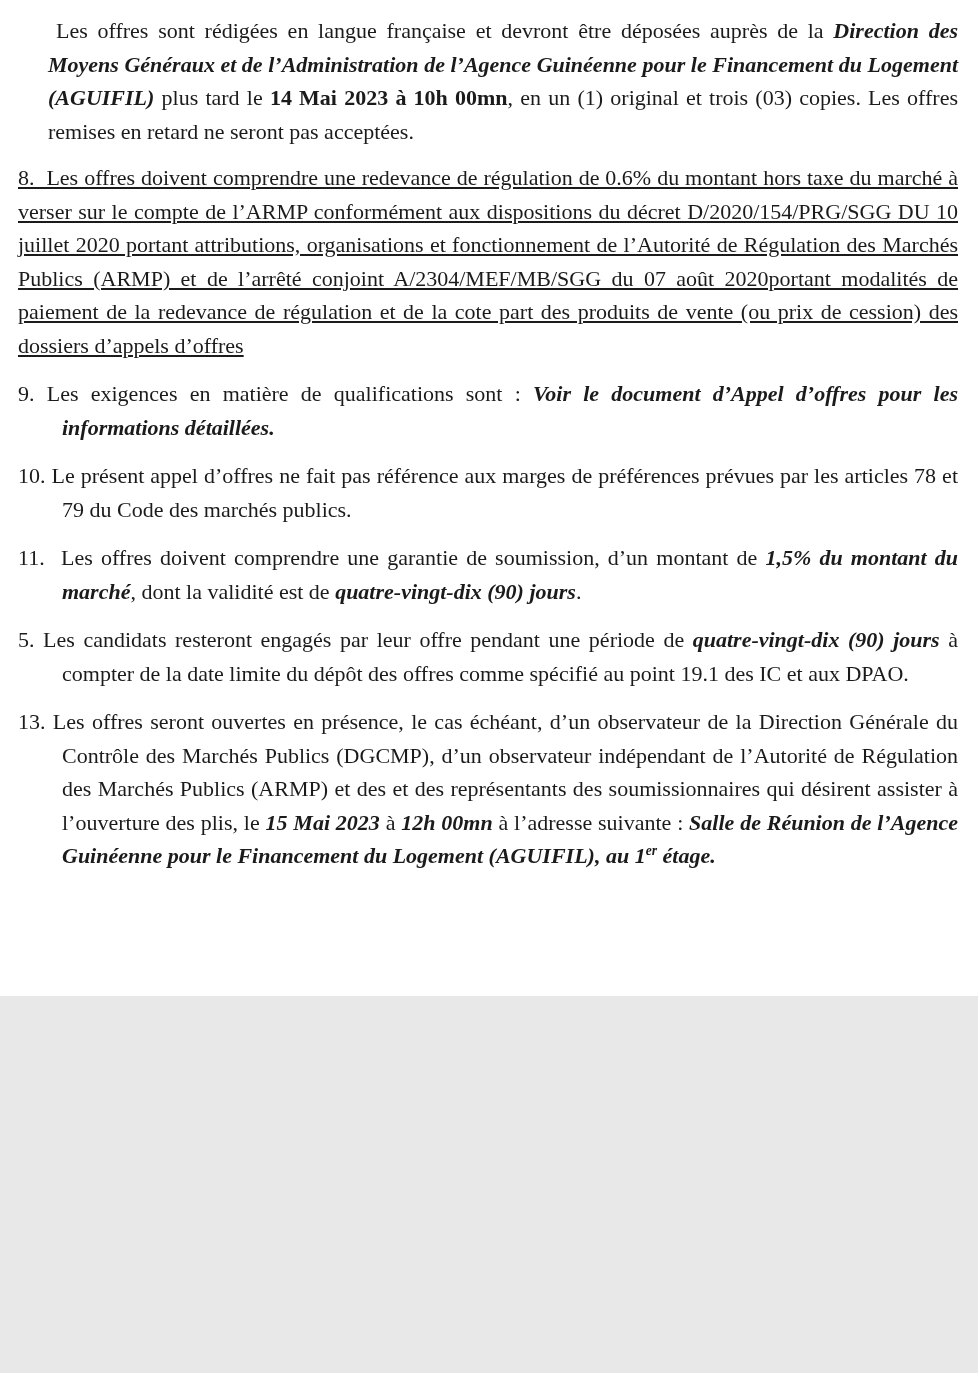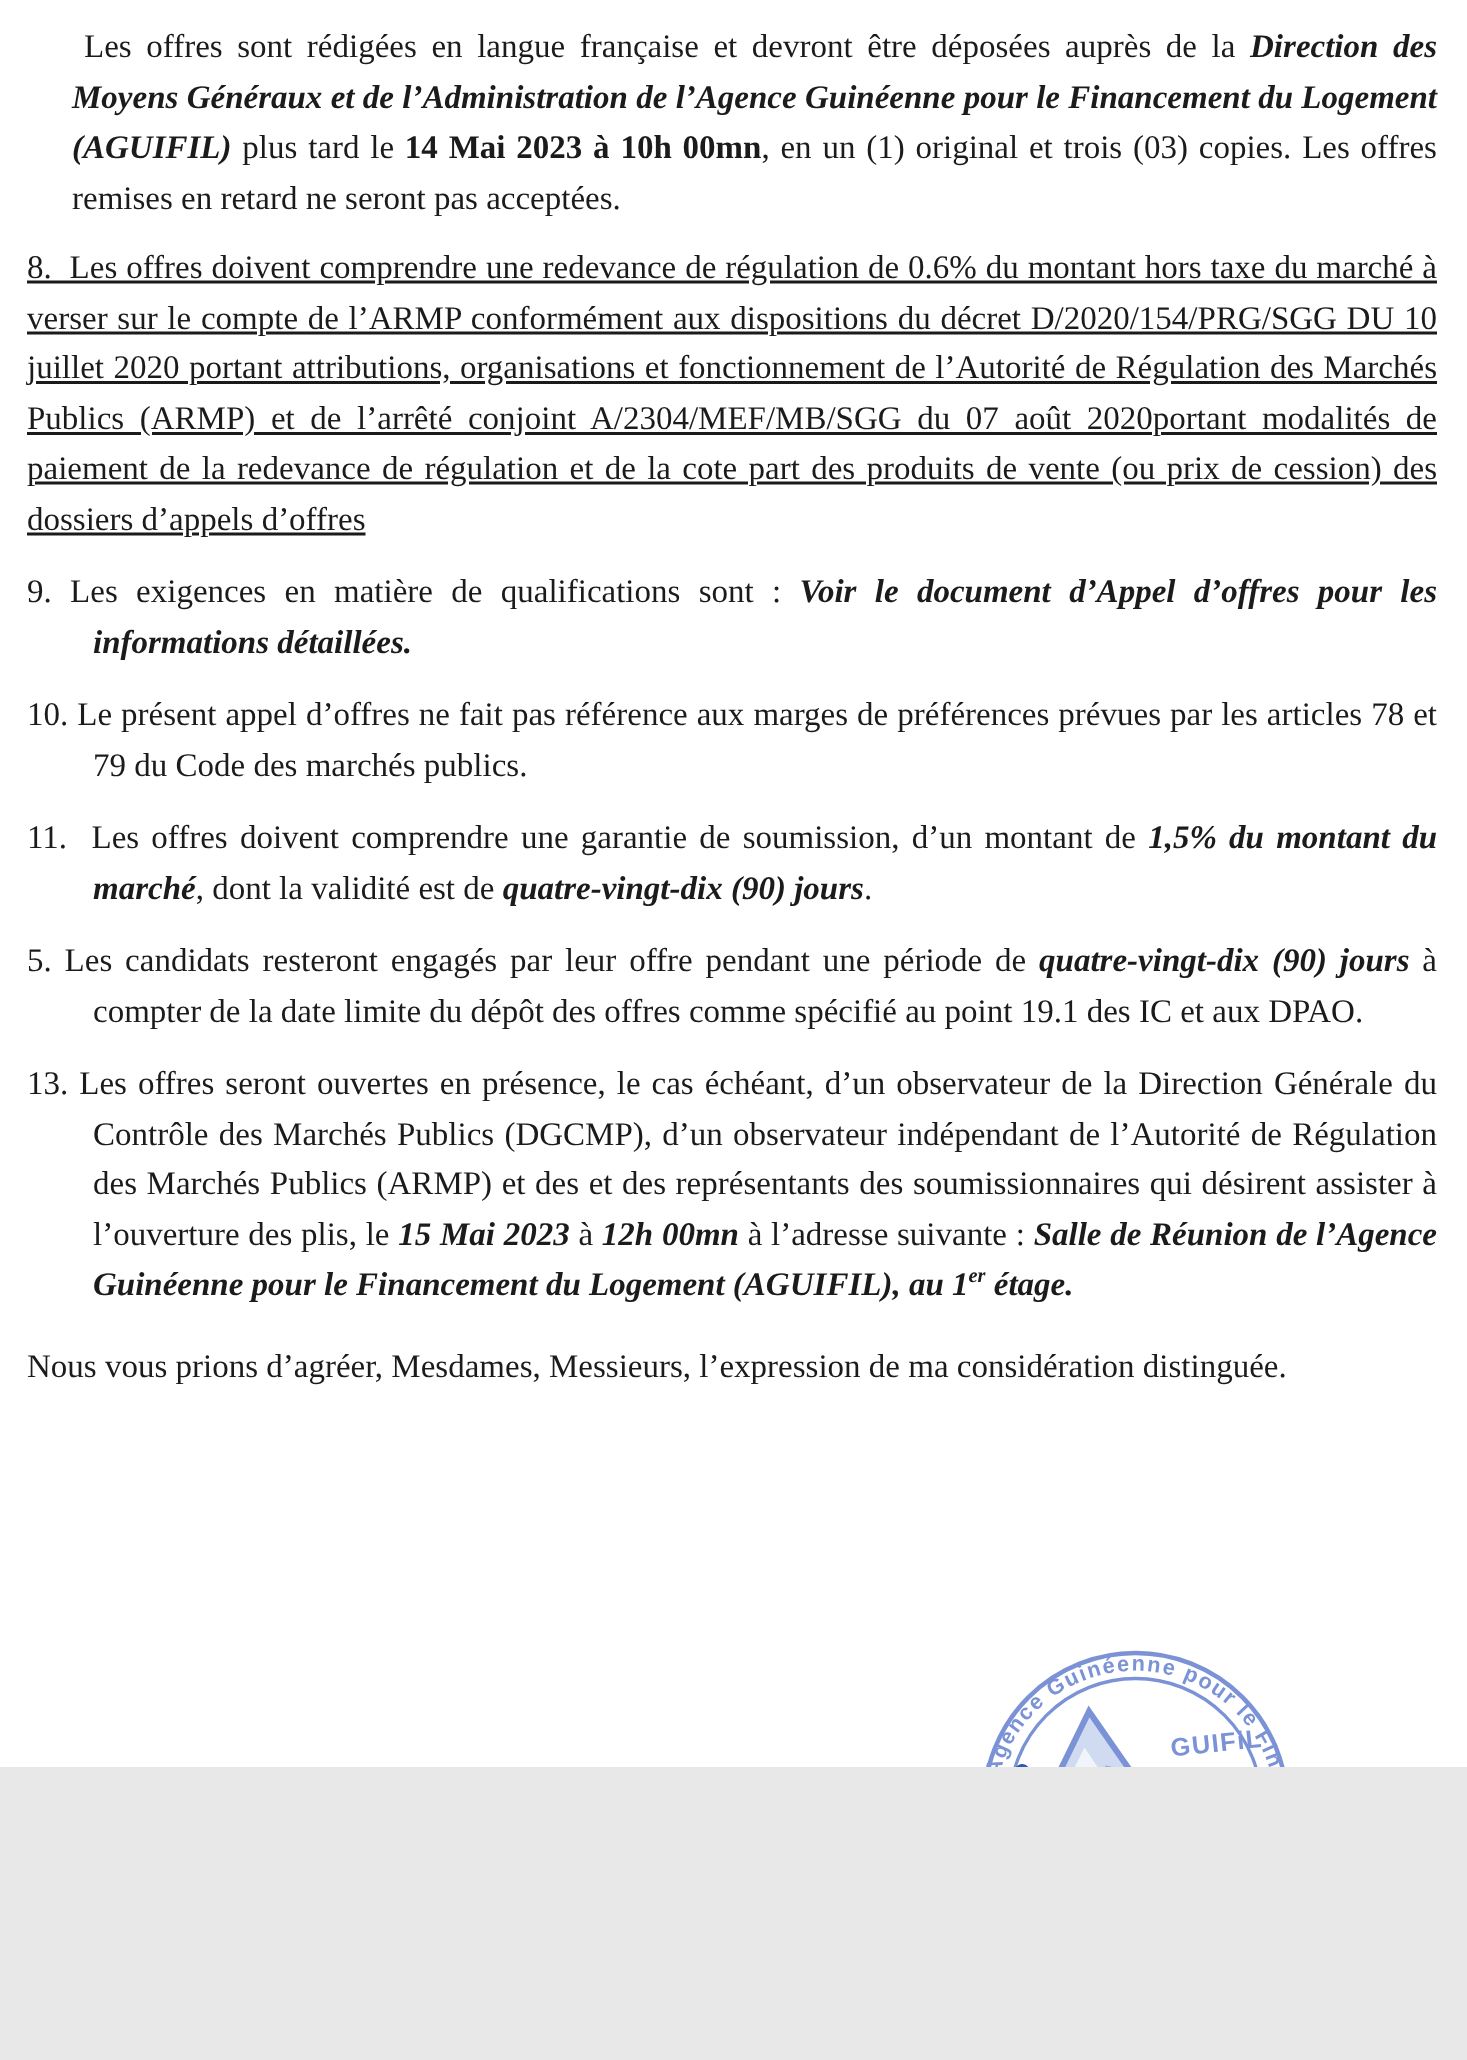--- a/index.html
+++ b/index.html
@@ -1,20 +1,20 @@
 <!DOCTYPE html>
 <html><head>
 <meta charset="utf-8">
 <style>
   * { margin: 0; padding: 0; box-sizing: border-box; }
   html, body { background: #e8e8e8; }
   .page {
     position: relative;
     width: 978px;
-    height: 1178px;
+    height: 996px;
     margin: 0 auto;
     background: #ffffff;
     color: #1b1b1b;
     font-family: "Liberation Serif", "DejaVu Serif", serif;
     font-size: 22px;
     line-height: 33.5px;
     padding: 14px 20px 0 18px;
     overflow: hidden;
   }
   .para {
@@ -71,21 +71,20 @@
 
   <p class="para hang"><span>10. Le présent appel d’offres ne fait pas référence aux marges de préférences prévues par les articles 78 et 79 du Code des marchés publics.</span></p>
 
   <p class="para hang"><span>11.&nbsp; Les offres doivent comprendre une garantie de soumission, d’un montant de </span><span style="font-weight: bold; font-style: italic;">1,5% du montant du marché</span><span>, dont la validité est de </span><span style="font-weight: bold; font-style: italic;">quatre-vingt-dix (90) jours</span><span>.</span></p>
 
   <p class="para hang"><span>5. Les candidats resteront engagés par leur offre pendant une période de </span><span style="font-weight: bold; font-style: italic;">quatre-vingt-dix (90) jours</span><span> à compter de la date limite du dépôt des offres comme spécifié au point 19.1 des IC et aux DPAO.</span></p>
 
   <p class="para hang gap-md"><span>13. Les offres seront ouvertes en présence, le cas échéant, d’un observateur de la Direction Générale du Contrôle des Marchés Publics (DGCMP), d’un observateur indépendant de l’Autorité de Régulation des Marchés Publics (ARMP) et des et des représentants des soumissionnaires qui désirent assister à l’ouverture des plis, le </span><span style="font-weight: bold; font-style: italic;">15 Mai 2023</span><span> à </span><span style="font-weight: bold; font-style: italic;">12h 00mn</span><span> à l’adresse suivante : </span><span style="font-weight: bold; font-style: italic;">Salle de Réunion de l’Agence Guinéenne pour le Financement du Logement (AGUIFIL), au 1</span><sup style="font-weight: bold; font-style: italic;">er</sup><span style="font-weight: bold; font-style: italic;"> étage.</span></p>
 
 
-  <p class="para closing">Nous vous prions d’agréer, Mesdames, Messieurs, l’expression de ma considération distinguée.</p>
 
   <div class="sig-block">
     <svg width="385" height="280" viewBox="0 0 385 280">
       <defs>
         <path id="ringPath" d="M 78,118 A 94,94 0 1 1 77.99,118.2"></path>
         <path id="arcPath" d="M 92,182 Q 172,238 256,172"></path>
       </defs>
 
       <g stroke="#7b93d6" fill="none">
         <circle cx="172" cy="118" r="101" stroke-width="3"></circle>

